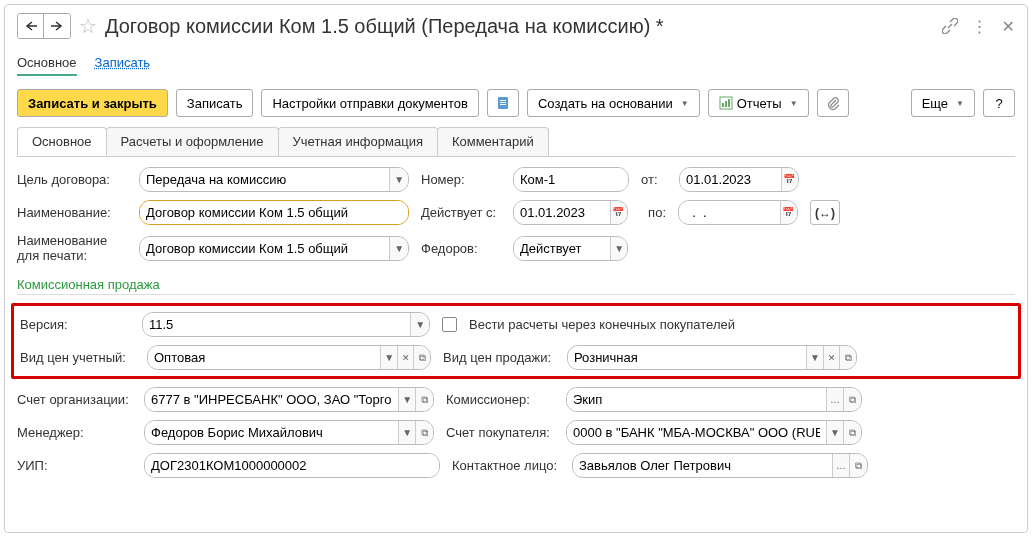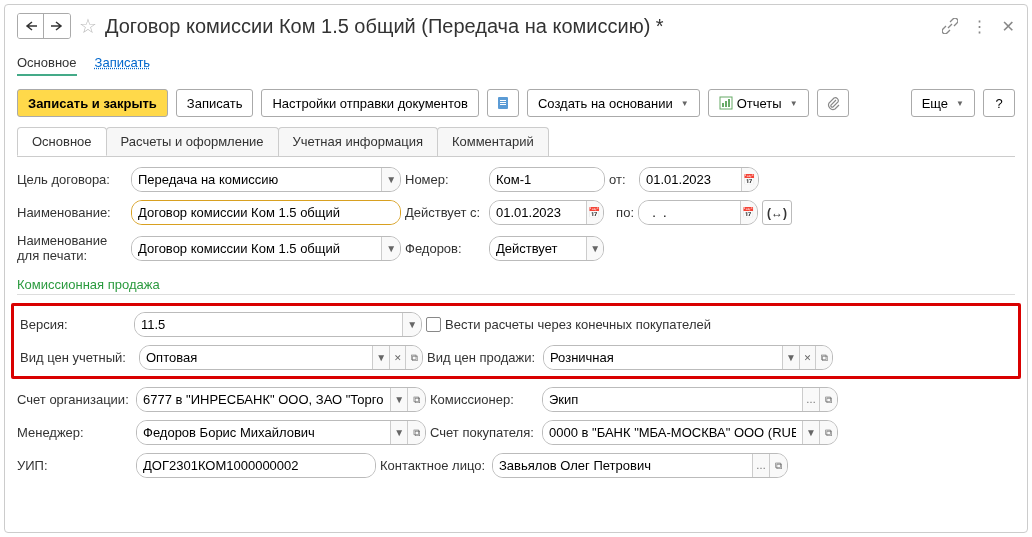--- a/index.html
+++ b/index.html
@@ -20,21 +20,21 @@
 .toolbar { display: flex; gap: 8px; margin-bottom: 10px; align-items: center; }
 .btn { border: 1px solid #aaa; border-radius: 3px; padding: 5px 10px; background: #fff; cursor: pointer; font-size: 13px; height: 28px; display: flex; align-items: center; gap: 4px; }
 .btn-primary { background: #ffd94a; font-weight: bold; }
 .btn-icon { width: 32px; justify-content: center; padding: 0; }
 .caret::after { content: "▼"; font-size: 8px; margin-left: 4px; color: #666; }
 .spacer { flex: 1; }
 .form-tabs { display: flex; border-bottom: 1px solid #ccc; margin-bottom: 10px; }
 .form-tab { padding: 6px 14px; border: 1px solid #ccc; border-bottom: none; margin-right: -1px; cursor: pointer; background: #f7f7f7; border-radius: 4px 4px 0 0; }
 .form-tab.active { background: #fff; border-bottom: 1px solid #fff; position: relative; z-index: 1; }
 .form { display: flex; flex-direction: column; gap: 8px; }
-.row { display: flex; align-items: center; gap: 4px; }
+.row { display: flex; align-items: center; gap: 12px; }
 .lbl { width: 110px; flex-shrink: 0; }
 .lbl-w { width: 115px; }
 .input-wrap { display: flex; border: 1px solid #bbb; border-radius: 11px; height: 25px; overflow: hidden; background: #fff; }
 .input-wrap.hl { border: 1px solid #d8a020; }
 .input-wrap input { border: none; outline: none; padding: 0 6px; font-size: 13px; width: 100%; font-family: inherit; }
 .ibtn { width: 20px; border-left: 1px solid #ccc; display: flex; align-items: center; justify-content: center; cursor: pointer; color: #666; font-size: 10px; background: #f9f9f9; }
 .ibtn.sm { font-size: 9px; }
 .section-title { color: #2a9a3e; margin-top: 6px; border-bottom: 1px solid #ddd; padding-bottom: 2px; }
 .hl-box { border: 3px solid #d90000; padding: 6px; margin: 0 -6px; border-radius: 2px; }
 .checkbox { width: 15px; height: 15px; border: 1px solid #888; border-radius: 2px; cursor: pointer; flex-shrink: 0; }
@@ -225,21 +225,21 @@
       <span style="width:108px">Счет покупателя:</span>
       <div class="input-wrap" style="width:296px">
         <input value="0000 в &quot;БАНК &quot;МБА-МОСКВА&quot; ООО (RUB" style="">
         <span class="ibtn">▼</span>
         <span class="ibtn">⧉</span>
       </div>
     </div>
 
     <div class="row">
       <span class="lbl lbl-w">УИП:</span>
-      <div class="input-wrap" style="width:240px">
+      <div class="input-wrap" style="width:296px">
         <input value="ДОГ2301КОМ1000000002" style="">
       </div>
       <span style="width:108px">Контактное лицо:</span>
       <div class="input-wrap" style="width:296px">
         <input value="Завьялов Олег Петрович" style="">
         <span class="ibtn">…</span>
         <span class="ibtn">⧉</span>
       </div>
     </div>
 

